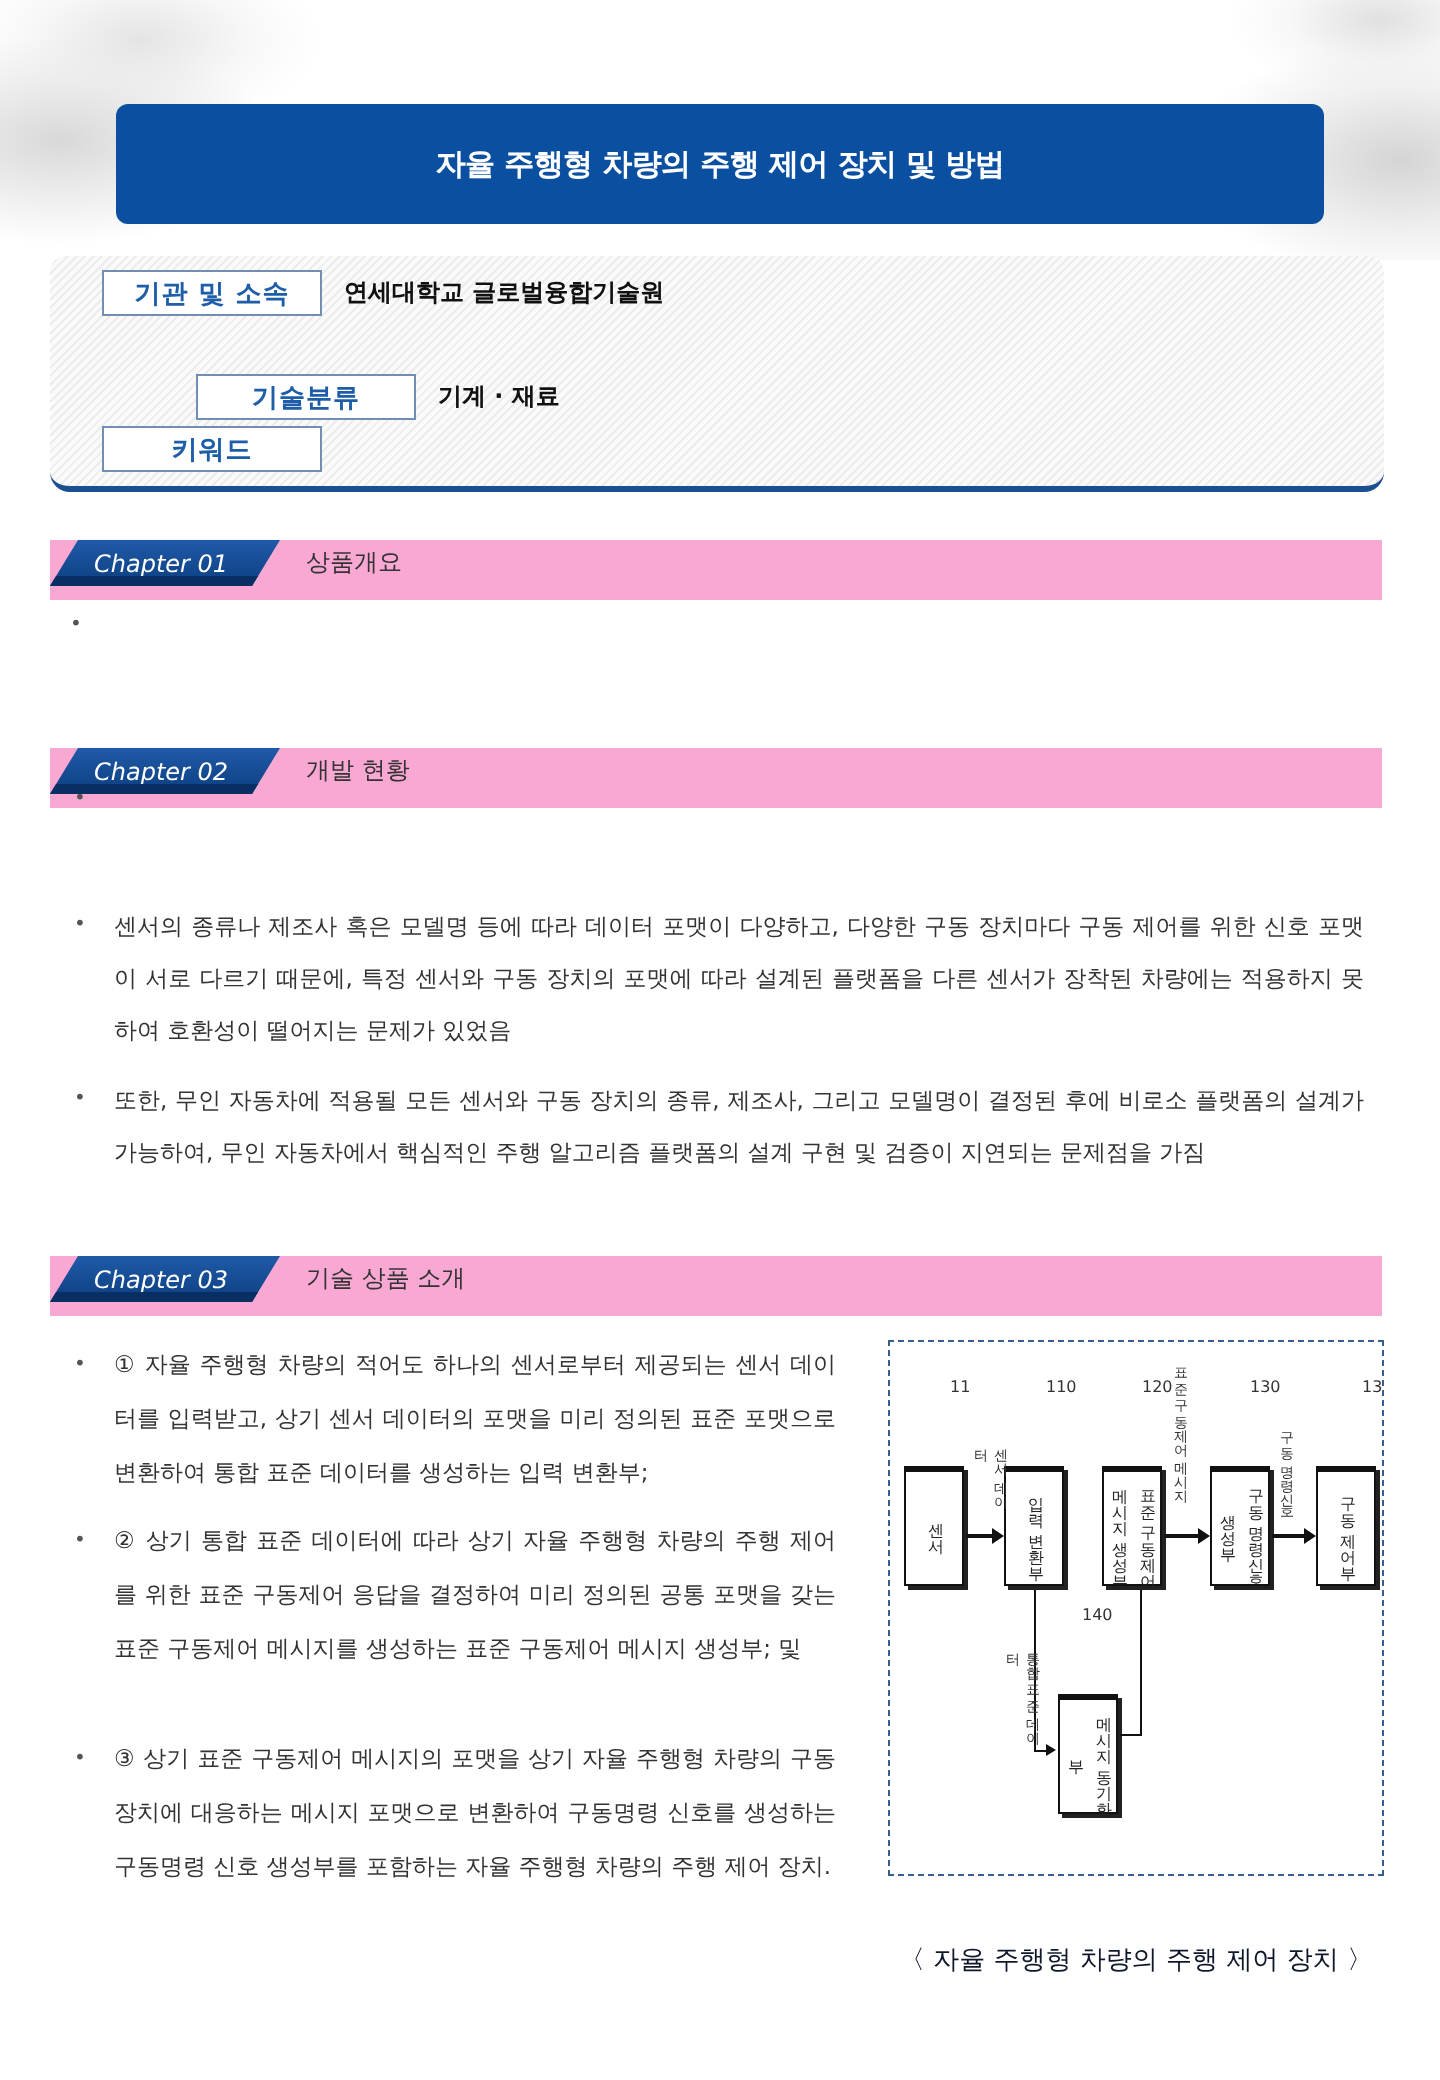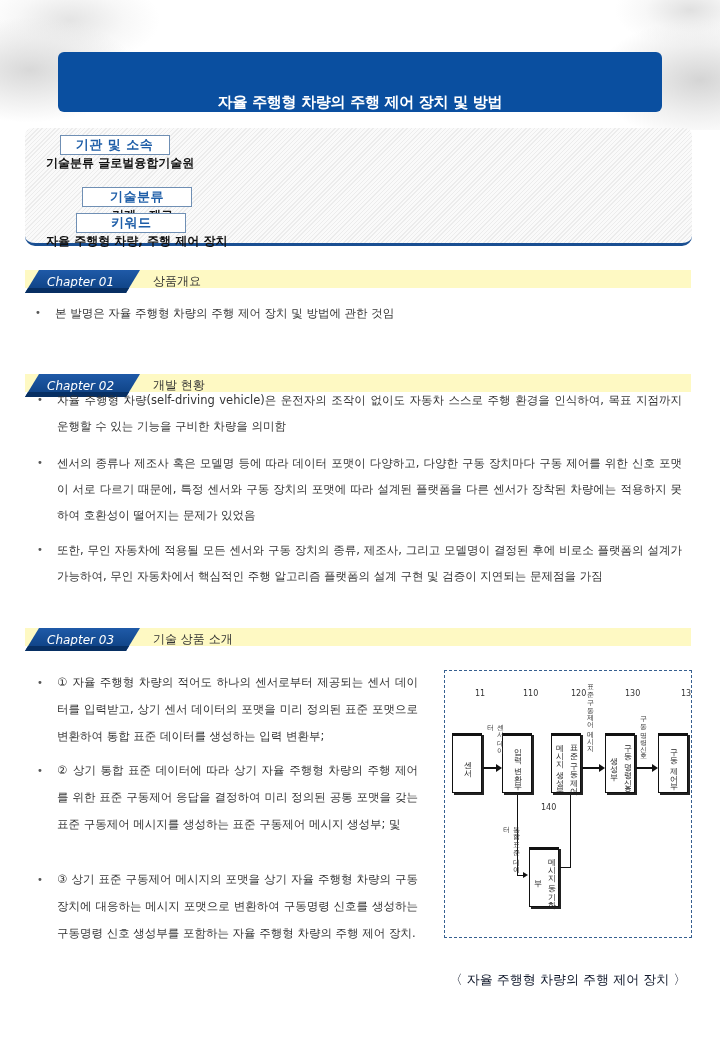--- a/index.html
+++ b/index.html
@@ -11,40 +11,40 @@
       background:
         radial-gradient(ellipse 140px 70px at 30px 70px, #d8d8d8 0%, rgba(230,230,230,0.6) 45%, rgba(255,255,255,0) 75%),
         radial-gradient(ellipse 120px 60px at 70px 20px, #e4e4e4 0%, rgba(240,240,240,0.5) 45%, rgba(255,255,255,0) 75%),
         radial-gradient(ellipse 140px 80px at 700px 80px, #d4d4d4 0%, rgba(230,230,230,0.6) 45%, rgba(255,255,255,0) 75%),
         radial-gradient(ellipse 100px 50px at 690px 10px, #e0e0e0 0%, rgba(240,240,240,0.5) 45%, rgba(255,255,255,0) 75%);
     }
 
     .title-bar {
       position: absolute; left: 58px; top: 52px; width: 604px; height: 60px;
       background: #0a4fa0; border-radius: 6px;
-      display: flex; align-items: flex-end; justify-content: center;
+      display: flex; align-items: center; justify-content: center;
       color: #fff; font-size: 15px; font-weight: bold; letter-spacing: -0.3px;
     }
 
     .info-panel {
       position: absolute; left: 25px; top: 128px; width: 667px; height: 118px;
       background: repeating-linear-gradient(135deg, #ececec 0px, #ececec 1px, #fafafa 1px, #fafafa 3px);
       border-radius: 8px 8px 10px 10px;
       border-bottom: 3px solid #1a4f92;
     }
-    .info-row { position: absolute; left: 10px; height: 23px; display: flex; align-items: center; flex-direction: column; }
+    .info-row { position: absolute; left: 26px; height: 23px; display: flex; align-items: center; }
     .info-label {
       width: 110px; height: 23px; background: #fff; border: 1px solid #6f8fb4;
       color: #1e5ea8; font-size: 13px; font-weight: bold;
       display: flex; align-items: center; justify-content: center; letter-spacing: 0.5px;
     }
     .info-value { margin-left: 11px; font-size: 12px; font-weight: bold; color: #111; }
 
     .chapter-bar {
-      position: absolute; left: 25px; width: 666px; height: 18px; background: #fef9c3;
+      position: absolute; left: 25px; width: 666px; height: 30px; background: #f9a8d4;
     }
     .chapter-tag {
       position: absolute; left: 0; top: 0; width: 115px; height: 23px;
       background: linear-gradient(180deg, #1f5aa8 0%, #0c3f80 100%);
       clip-path: polygon(14px 0, 115px 0, 101px 23px, 0 23px);
       color: #fff; font-style: italic; font-size: 12px;
       display: flex; align-items: center; padding-left: 22px;
     }
     .chapter-tag::after {
       content: ""; position: absolute; left: 0; bottom: 0; width: 100%; height: 5px; background: #072f63;
@@ -78,48 +78,45 @@
 
 <div class="cloud-bg"></div>
 
 <div class="title-bar">
   <span>자율 주행형 차량의 주행 제어 장치 및 방법</span>
 </div>
 
 <div class="info-panel">
   <div class="info-row" style="top:7px;">
     <div class="info-label">기관 및 소속</div>
-    <div class="info-value">기술분류 글로벌융합기술원</div>
+    <div class="info-value">연세대학교 글로벌융합기술원</div>
   </div>
   <div class="info-row" style="top:59px;padding-left:47px;">
     <div class="info-label">기술분류</div>
     <div class="info-value">기계 · 재료</div>
   </div>
   <div class="info-row" style="top:85px;">
     <div class="info-label">키워드</div>
-    <div class="info-value">자율 주행형 차량, 주행 제어 장치</div>
   </div>
 </div>
 
 <div class="chapter-bar" style="top:270px;">
   <div class="chapter-tag">Chapter 01</div>
   <div class="chapter-title">상품개요</div>
 </div>
 <div class="bullet" style="left:55px; top:300px; width:635px;">
   <span class="dot">•</span>
-  <span>본 발명은 자율 주행형 차량의 주행 제어 장치 및 방법에 관한 것임</span>
 </div>
 
 <div class="chapter-bar" style="top:374px;">
   <div class="chapter-tag">Chapter 02</div>
   <div class="chapter-title">개발 현황</div>
 </div>
 <div class="bullet" style="left:57px; top:387px; width:625px;">
   <span class="dot">•</span>
-  <span>자율 주행형 차량(self-driving vehicle)은 운전자의 조작이 없이도 자동차 스스로 주행 환경을 인식하여, 목표 지점까지 운행할 수 있는 기능을 구비한 차량을 의미함</span>
 </div>
 <div class="bullet" style="left:57px; top:450px; width:625px;">
   <span class="dot">•</span>
   <span>센서의 종류나 제조사 혹은 모델명 등에 따라 데이터 포맷이 다양하고, 다양한 구동 장치마다 구동 제어를 위한 신호 포맷이 서로 다르기 때문에, 특정 센서와 구동 장치의 포맷에 따라 설계된 플랫폼을 다른 센서가 장착된 차량에는 적용하지 못하여 호환성이 떨어지는 문제가 있었음</span>
 </div>
 <div class="bullet" style="left:57px; top:537px; width:625px;">
   <span class="dot">•</span>
   <span>또한, 무인 자동차에 적용될 모든 센서와 구동 장치의 종류, 제조사, 그리고 모델명이 결정된 후에 비로소 플랫폼의 설계가 가능하여, 무인 자동차에서 핵심적인 주행 알고리즘 플랫폼의 설계 구현 및 검증이 지연되는 문제점을 가짐</span>
 </div>
 

